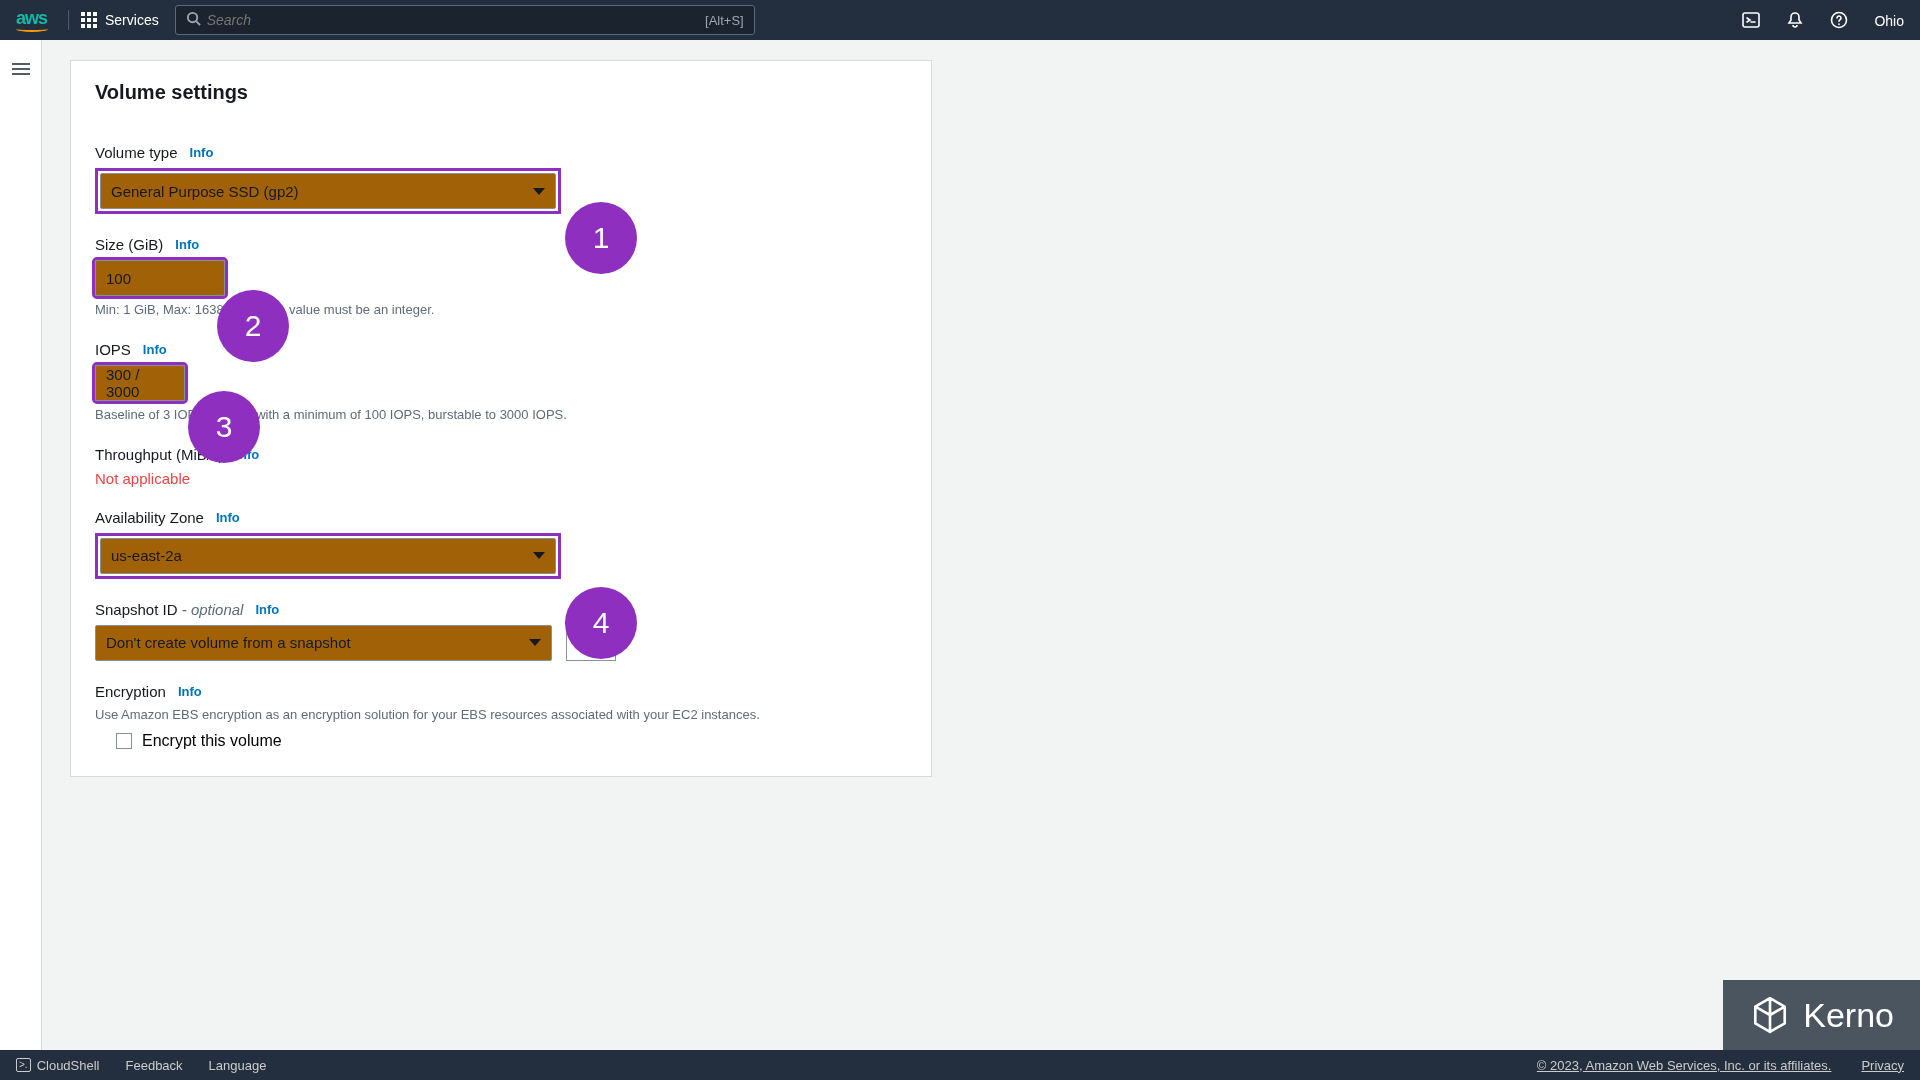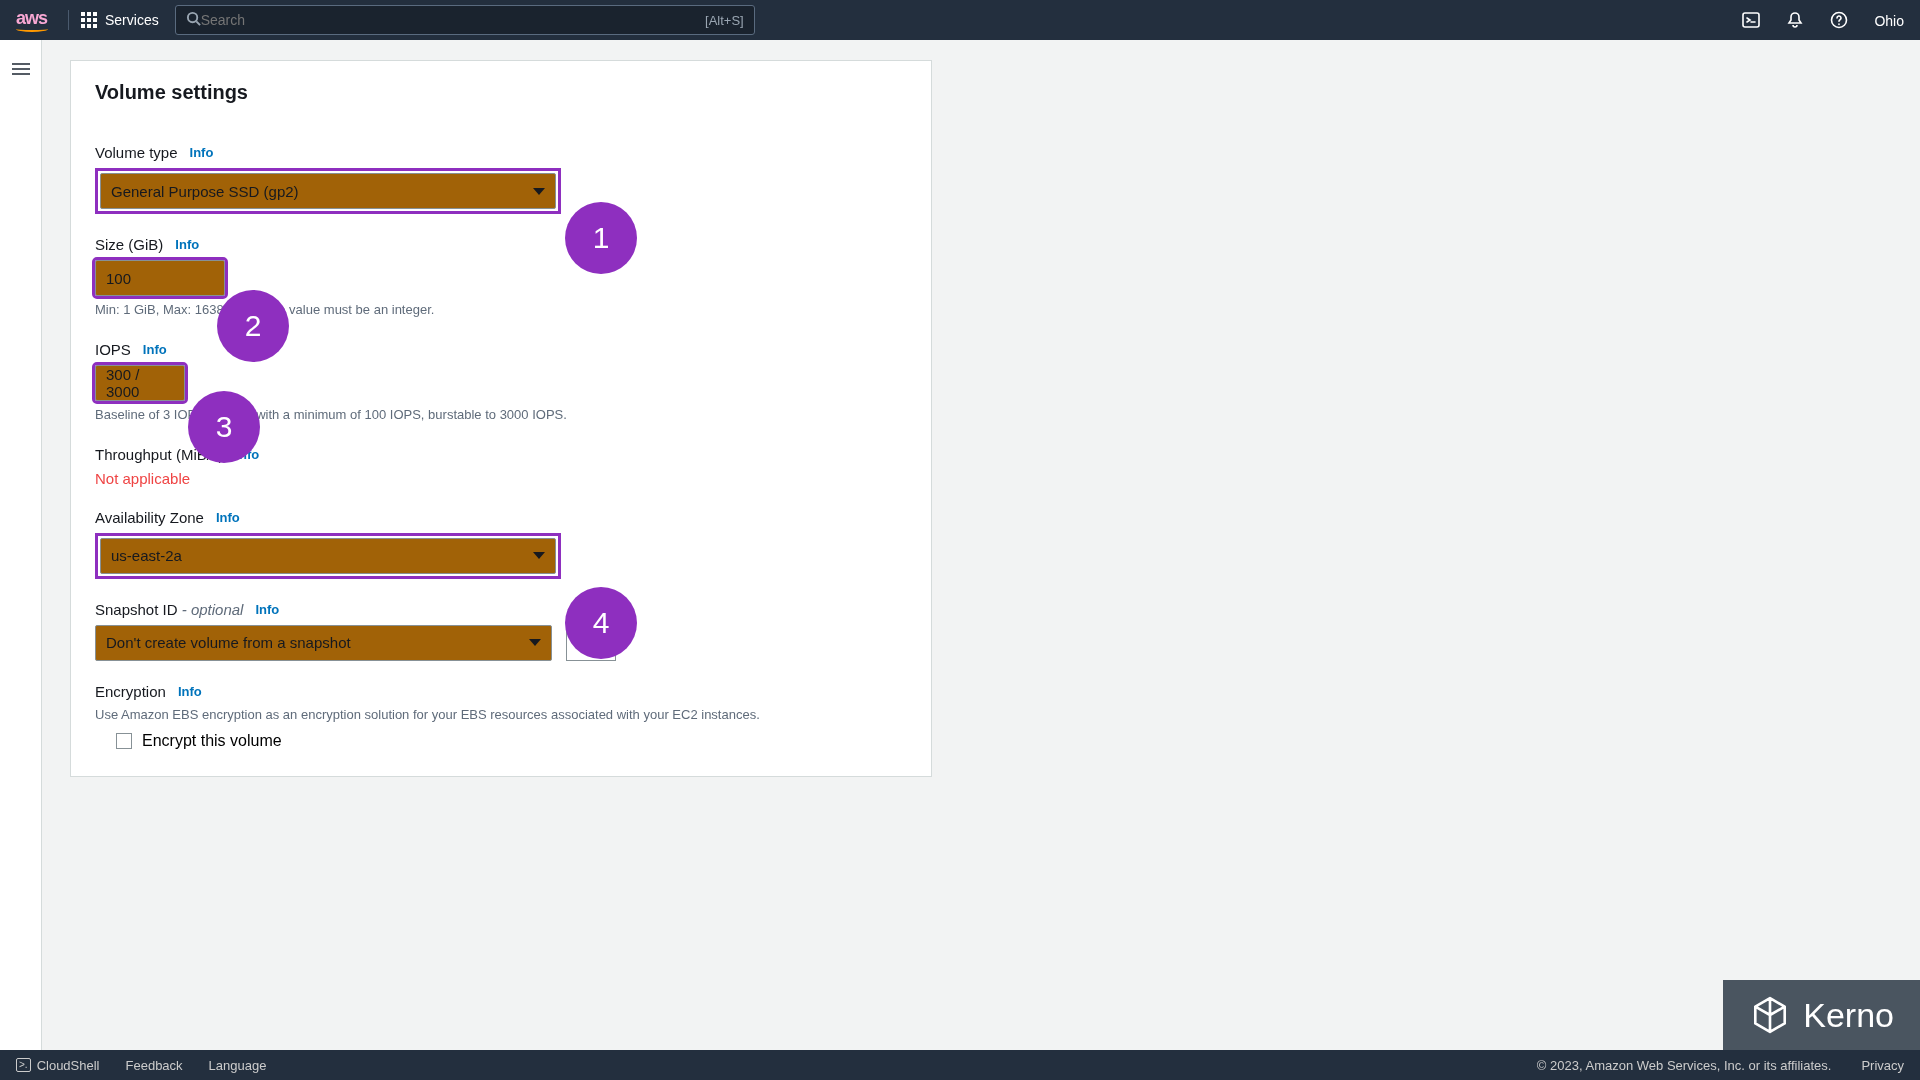--- a/index.html
+++ b/index.html
@@ -1,27 +1,27 @@
 <!DOCTYPE html>
 <html><head>
 <meta charset="utf-8">
 <style>
 * { margin: 0; padding: 0; box-sizing: border-box; font-family: "Amazon Ember", "Helvetica Neue", Arial, sans-serif; }
 body { width: 1920px; height: 1080px; overflow: hidden; background: #f2f3f3; position: relative; }
 
 
 .top-nav { height: 40px; background: #232f3e; display: flex; align-items: center; color: #fff; padding: 0 16px; }
-.aws-logo { font-weight: bold; font-size: 18px; color: #f9a8d4; letter-spacing: -1px; margin-right: 8px; }
+.aws-logo { font-weight: bold; font-size: 18px; color: #14b8a6; letter-spacing: -1px; margin-right: 8px; }
 .aws-logo .arc { display:block; width:32px; height:6px; border-bottom:2px solid #ff9900; border-radius:0 0 50% 50%; margin-top:-3px;}
 .nav-sep { width: 1px; height: 20px; background: #4a5a6e; margin: 0 12px; }
 .services-btn { display: flex; align-items: center; gap: 8px; color:#fff; font-size:14px; cursor:pointer; }
 .grid-icon { display:grid; grid-template-columns:repeat(3,4px); grid-template-rows:repeat(3,4px); gap:2px; }
 .grid-icon span{ background:#fff; width:4px; height:4px;}
 .search-wrap { margin-left:16px; display:flex; align-items:center; background:#1a232e; border:1px solid #5a6b7f; border-radius:3px; height:30px; width:580px; padding:0 10px; color:#9aa6b2;}
-.search-input { flex:1; background:transparent; border:none; color:#8b5cf6; font-size:14px; outline:none; }
+.search-input { flex:1; background:transparent; border:none; color:#8b5cf6; font-style:italic; font-size:14px; outline:none; margin-left:6px;}
 .search-shortcut { font-size:13px; color:#9aa6b2;}
 .top-right { margin-left:auto; display:flex; align-items:flex-end; gap:26px; }
 .top-icon { width:18px; height:18px; display:flex; align-items:center; justify-content:center; color:#fff; cursor:pointer;}
 .region { font-size:14px; }
 
 
 .layout { display:flex; height: calc(1080px - 40px - 30px); }
 .side-collapse { width:42px; background:#fff; border-right:1px solid #d5dbdb; display:flex; align-items:flex-start; justify-content:center; padding-top:20px;}
 .hamburger{ cursor:pointer;}
 .hamburger div{ width:18px; height:2px; background:#545b64; margin:3px 0;}
@@ -58,21 +58,21 @@
 .chk{ width:16px; height:16px; border:1px solid #879196;}
 
 
 .badge{ position:absolute; width:72px; height:72px; border-radius:50%; background:#8e2fbf; color:#fff; display:flex; align-items:center; justify-content:center; font-size:30px; font-weight:400; z-index:5;}
 
 
 .footer{ position:absolute; bottom:0; left:0; right:0; height:30px; background:#232f3e; color:#ccc; display:flex; align-items:center; padding:0 16px; font-size:13px;}
 .footer .left{ display:flex; gap:26px; align-items:center;}
 .footer .cs{ display:flex; align-items:center; gap:6px; cursor:pointer;}
 .footer .cs-icon{ border:1.5px solid #ccc; border-radius:2px; padding:1px 2px; font-size:10px; line-height:1;}
-.footer .right{ margin-left:auto; display:flex; gap:30px;}
+.footer .right{ margin-left:auto; display:flex; gap:30px;text-decoration:underline;}
 
 
 .kerno{ position:absolute; right:0; bottom:30px; background: #4a5560; color:#fff; display:flex; align-items:center; gap:12px; padding:14px 26px; font-size:34px; font-weight:400;}
 .kerno svg{ width:42px; height:42px;}
 
 
 .ghost-btn{ width:50px; height:36px; border:1px solid #879196; background:#fff; margin-left:14px;}
 </style>
 </head>
 <body>

